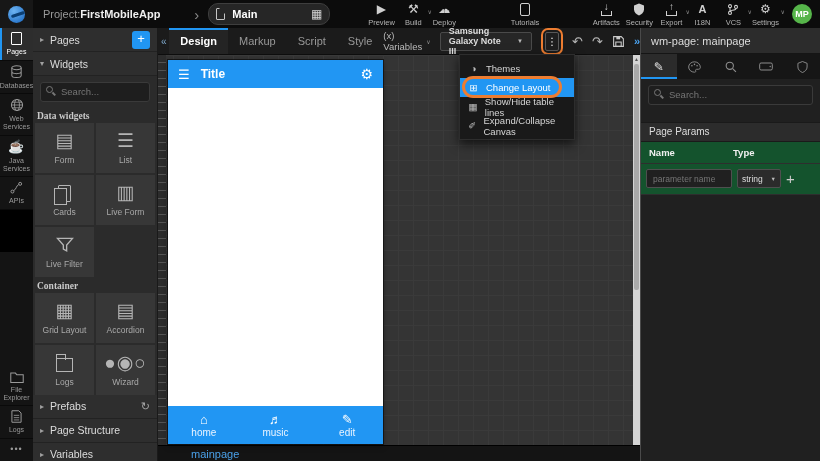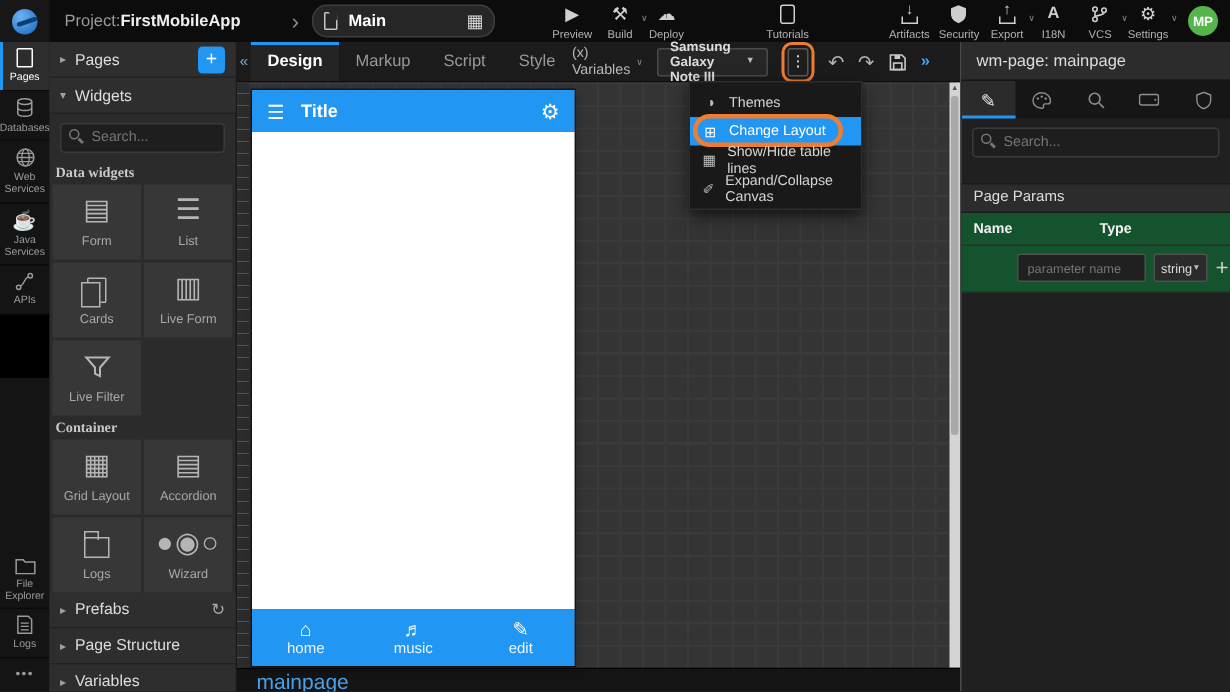--- a/index.html
+++ b/index.html
@@ -75,21 +75,21 @@
   .wiz-ic { font-size:8px; letter-spacing:1px; color:#b5b5b5; }
   .lp-fill { flex:1; background:#262626; }
   .refresh { margin-left:auto; color:#a9a9a9; font-size:11px; }
 
   
   .center { flex:1; display:flex; flex-direction:column; min-width:0; }
   .tabbar { height:27px; background:#1b1b1b; display:flex; align-items:center; border-bottom:1px solid #0d0d0d; }
   .collapse-l { width:14px; text-align:center; color:#7fa9cc; font-size:10px; }
   .wtab { padding:0 11px; height:100%; display:flex; align-items:center; color:#989898; font-size:11px; }
   .wtab.active { background:#242424; color:#fff; box-shadow:inset 0 2px 0 #2196f3; font-weight:bold; }
-  .tb-controls { margin-left:auto; display:flex; align-items:center; gap:9px; padding-right:20px; }
+  .tb-controls { margin-left:auto; display:flex; align-items:center; gap:9px; padding-right:0; }
   .vars-btn { color:#b9b9b9; font-size:9.5px; display:flex; gap:4px; align-items:center;}
   .vars-btn .v-caret { font-size:6px; color:#8a8a8a; }
   .device-sel { height:19px; background:#262626; border:1px solid #4a4a4a; border-radius:2px; color:#ddd;
     font-size:9px; font-weight:bold; display:flex; align-items:center; gap:10px; padding:0 8px; }
   .device-sel .dd { font-size:6px; color:#bbb; }
   .ring-wrap { border:2px solid #ed7d31; border-radius:7px; padding:2px 2px; }
   .kebab { width:14px; height:19px; background:#1e1e1e; border:1px solid #585858; border-radius:2px;
     color:#fff; display:flex; align-items:center; justify-content:center; font-size:10px; }
   .hist { color:#b5b5b5; font-size:13px; line-height:13px; }
   .expand-r { color:#4aa3f0; font-size:11px; font-weight:bold; }
@@ -110,37 +110,37 @@
   .p-body { flex:1; background:#fff; }
   .p-nav { height:38px; background:#2196f3; display:flex; }
   .p-nav-item { flex:1; display:flex; flex-direction:column; align-items:center; justify-content:center;
     color:#eaf4ff; font-size:10px; }
   .p-nav-item .n-ic { font-size:13px; line-height:14px; color:#fff; }
   .scrollbar { position:absolute; right:0; top:0; bottom:0; width:7px; background:#d4d4d4; }
   .sb-up { position:absolute; top:0; left:0; width:7px; height:9px; color:#555; font-size:5px;
     text-align:center; line-height:9px; }
   .sb-thumb { position:absolute; top:9px; left:1px; width:5px; height:58%; background:#a9a9a9; border-radius:2px;}
   .bottomstrip { height:16px; background:#141414; border-top:1px solid #000; display:flex; align-items:center; padding:0 13px; }
-  .bstab { color:#4aa0e8; font-size:14px; }
+  .bstab { color:#4aa0e8; font-size:11px;margin-left:20px; }
 
   
   .rightpanel { width:180px; background:#202020; border-left:1px solid #4a4a4a; display:flex; flex-direction:column; }
   .rp-head { height:26px; background:#2c2c2c; display:flex; align-items:center; padding:0 10px; color:#ddd;
     font-size:11px; border-bottom:1px solid #151515; }
   .rp-tabs { height:25px; background:#161616; display:flex; }
   .rp-tab { flex:1; display:flex; align-items:center; justify-content:center; color:#8f8f8f; font-size:12px; }
   .rp-tab.active { background:#2b2b2b; box-shadow:inset 0 -2px 0 #2196f3; color:#e8e8e8; }
   .rp-gap { height:12px; }
   .rp-sec { height:20px; background:#2c2c2c; display:flex; align-items:center; padding:0 8px; font-size:10px;
     font-weight:normal; color:#ddd; border-top:1px solid #1a1a1a; border-bottom:1px solid #1a1a1a; }
   .rp-table { background:#14532d; border-bottom:1px solid #2e2e2e; }
   .rp-thead { display:flex; height:22px; align-items:center; border-bottom:1px solid #2e2e2e;
     font-size:9.5px; font-weight:bold; color:#f0f0f0; }
   .col-name { width:92px; padding-left:8px; } .col-type { flex:1; }
-  .rp-prow { display:flex; align-items:center; height:30px; padding:0 5px; gap:5px;margin-left:32px; }
+  .rp-prow { display:flex; align-items:center; height:30px; padding:0 5px; gap:5px; }
   .param-input { width:86px; height:19px; background:#202020; border:1px solid #4f4f4f; border-radius:2px;
     color:#bbb; font-size:8.5px; padding:0 6px; outline:none; }
   .type-select { width:44px; height:19px; background:#2b2b2b; border:1px solid #4f4f4f; border-radius:2px;
     color:#ddd; font-size:8.5px; display:flex; align-items:center; justify-content:space-between; padding:0 4px; }
   .type-select .dd { font-size:5.5px; color:#bbb; }
   .add-param { color:#ccc; font-size:15px; line-height:15px; }
   .rp-fill { flex:1; }
 
   
   .ctx-menu { position:fixed; left:459px; top:54px; width:116px; background:#191919; border:1px solid #2d2d2d;

